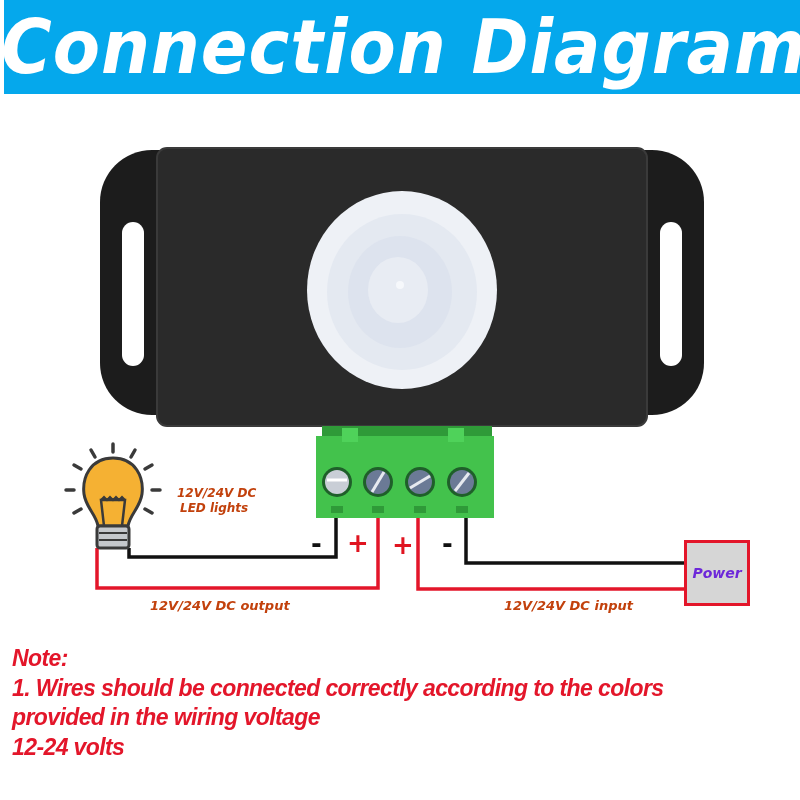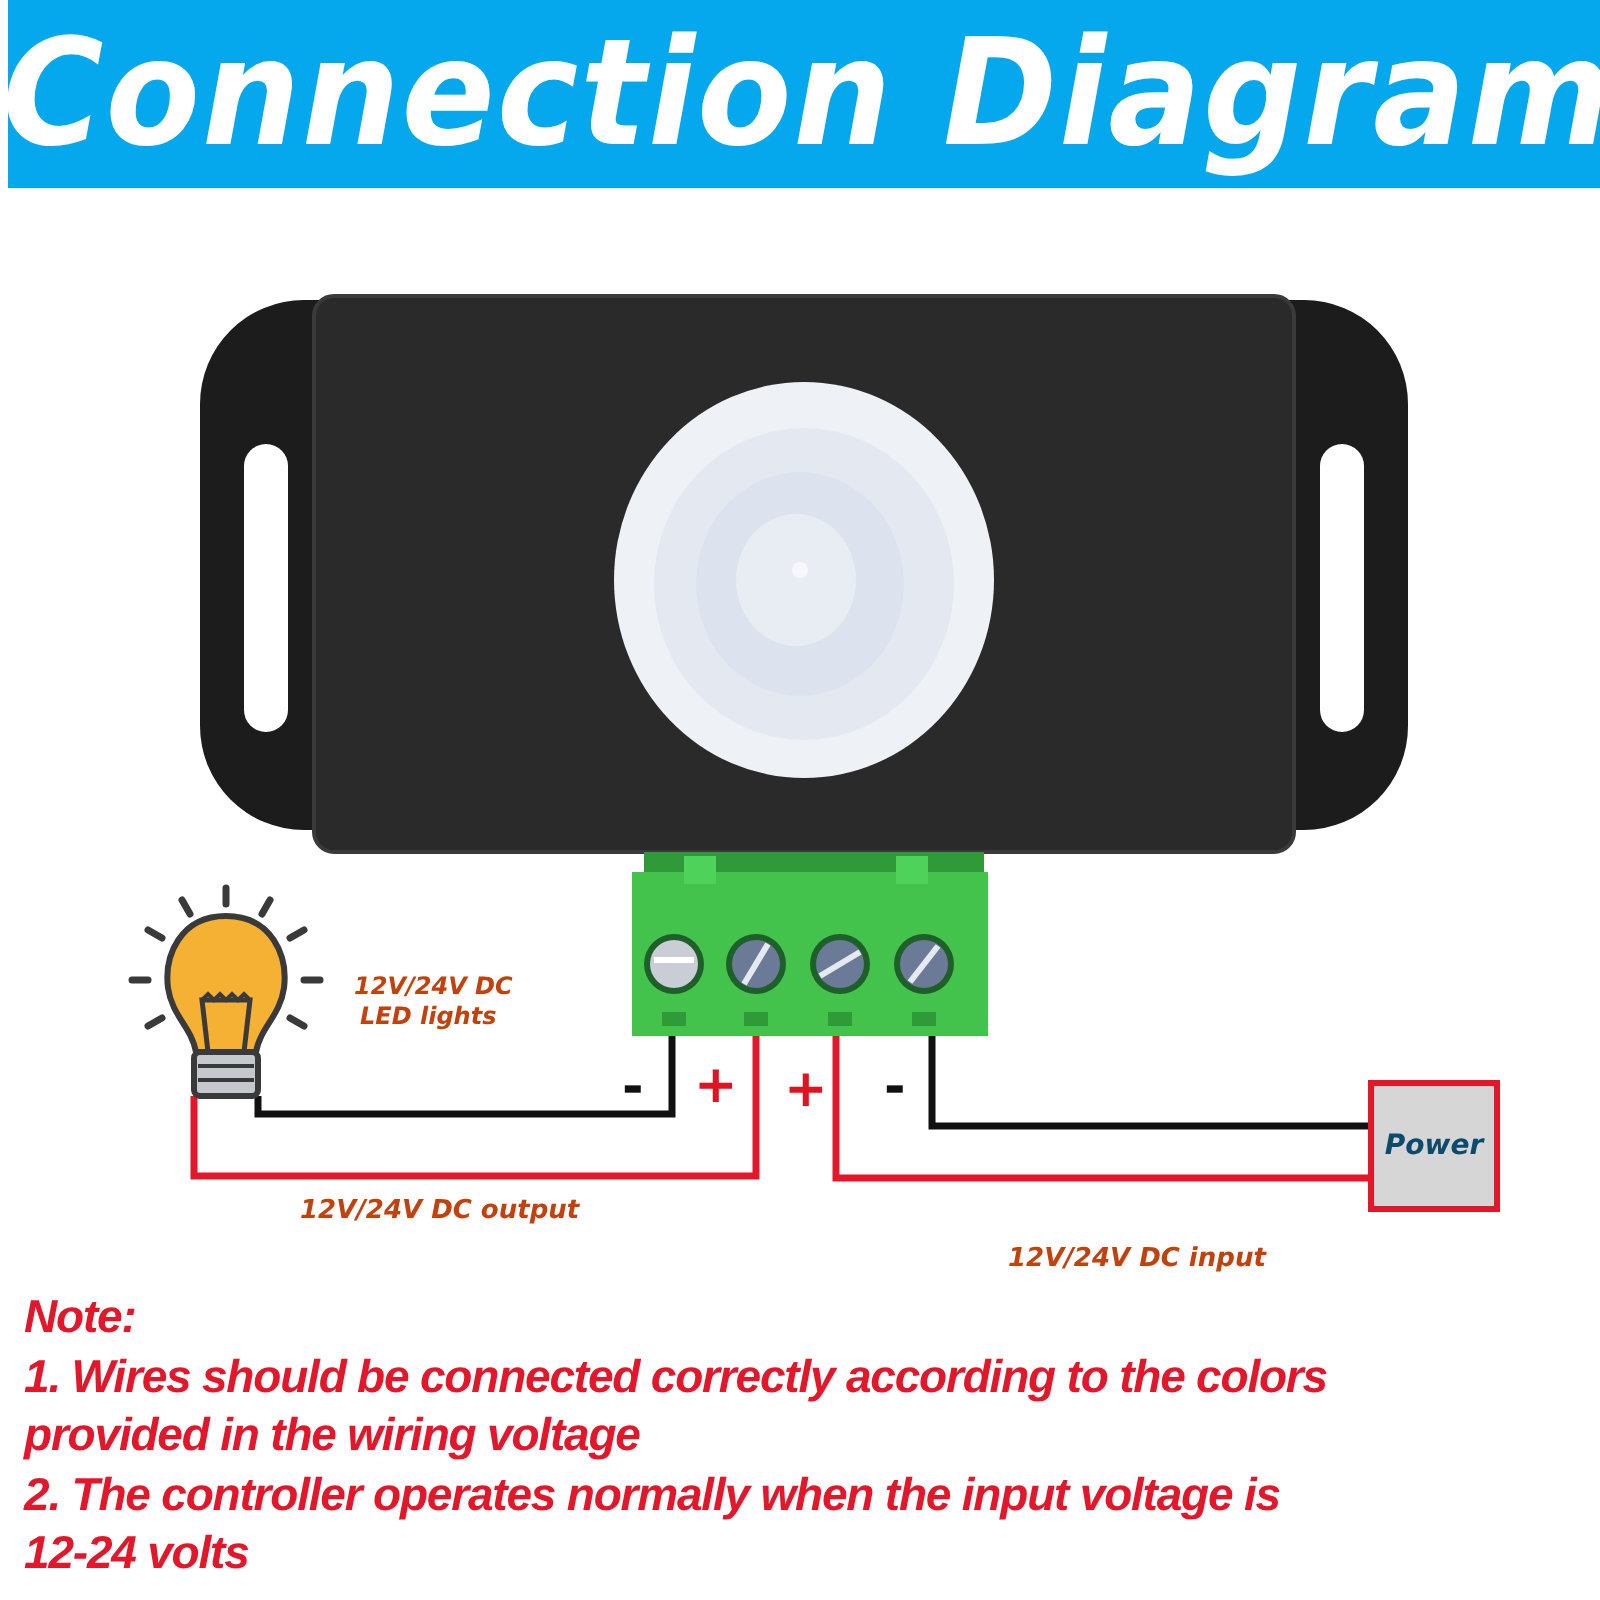--- a/index.html
+++ b/index.html
@@ -22,21 +22,21 @@
     font-family: "DejaVu Sans", sans-serif; white-space: nowrap;
   }
   .sign { position: absolute; font-weight: bold; font-family: "DejaVu Sans", sans-serif; font-size: 26px; line-height: 26px; }
   .sign.neg { color: #111111; }
   .sign.pos { color: #e01420; }
   .power-box {
     position: absolute; left: 684px; top: 540px; width: 66px; height: 66px;
     background: #d6d6d6; border: 3px solid #e3162a; box-sizing: border-box;
     display: flex; align-items: center; justify-content: center;
   }
-  .power-label { color: #0c4a6e; font-weight: bold; font-style: italic; font-size: 14px; }
+  .power-label { color: #6d28d9; font-weight: bold; font-style: italic; font-size: 14px; }
   .notes {
     position: absolute; left: 12px; top: 644px; width: 785px;
     color: #e3162a; font-weight: bold; font-style: italic;
     font-family: Liberation Sans, sans-serif; font-size: 23px; line-height: 29.5px;
     letter-spacing: -0.6px;
   }
   .notes div { white-space: nowrap; }
 </style>
 </head>
 <body>
@@ -135,25 +135,24 @@
 <span class="sign pos" style="left:347px; top:530px;">+</span>
 <span class="sign pos" style="left:392px; top:532px;">+</span>
 <span class="sign neg" style="left:442px; top:531px;">-</span>
 
 <div class="lbl" style="left:177px; top:486px; font-size:12px; line-height:15px;">
   <div>12V/24V DC</div>
   <div style="padding-left:3px;">LED lights</div>
 </div>
 
 <div class="lbl" style="left:150px; top:598px; font-size:13px;">12V/24V DC output</div>
-<div class="lbl" style="left:504px; top:598px; font-size:13px;margin-top:24px;">12V/24V DC input</div>
+<div class="lbl" style="left:504px; top:598px; font-size:13px;">12V/24V DC input</div>
 
 <div class="power-box">
   <span class="power-label">Power</span>
 </div>
 
 <div class="notes">
   <div>Note:</div>
   <div>1. Wires should be connected correctly according to the colors</div>
   <div>provided in the wiring voltage</div>
-  <div>2. The controller operates normally when the input voltage is</div>
   <div>12-24 volts</div>
 </div>
 
 </body></html>

